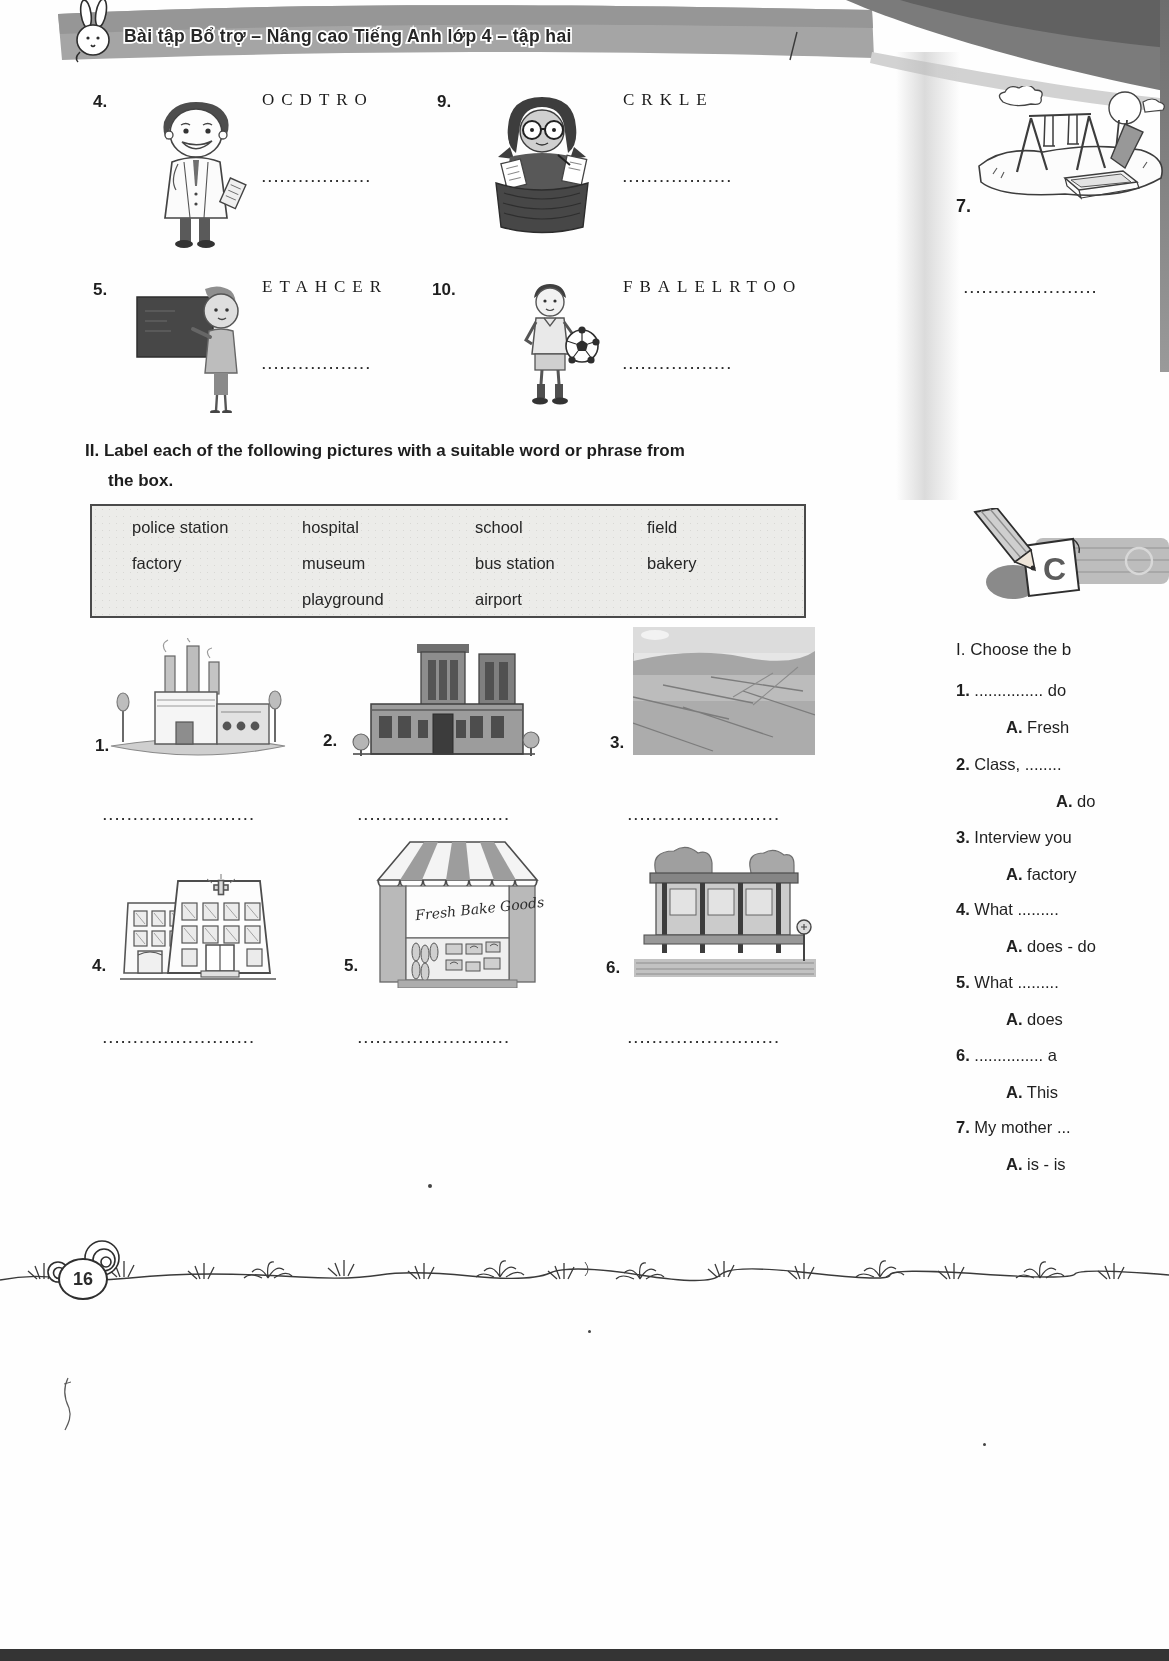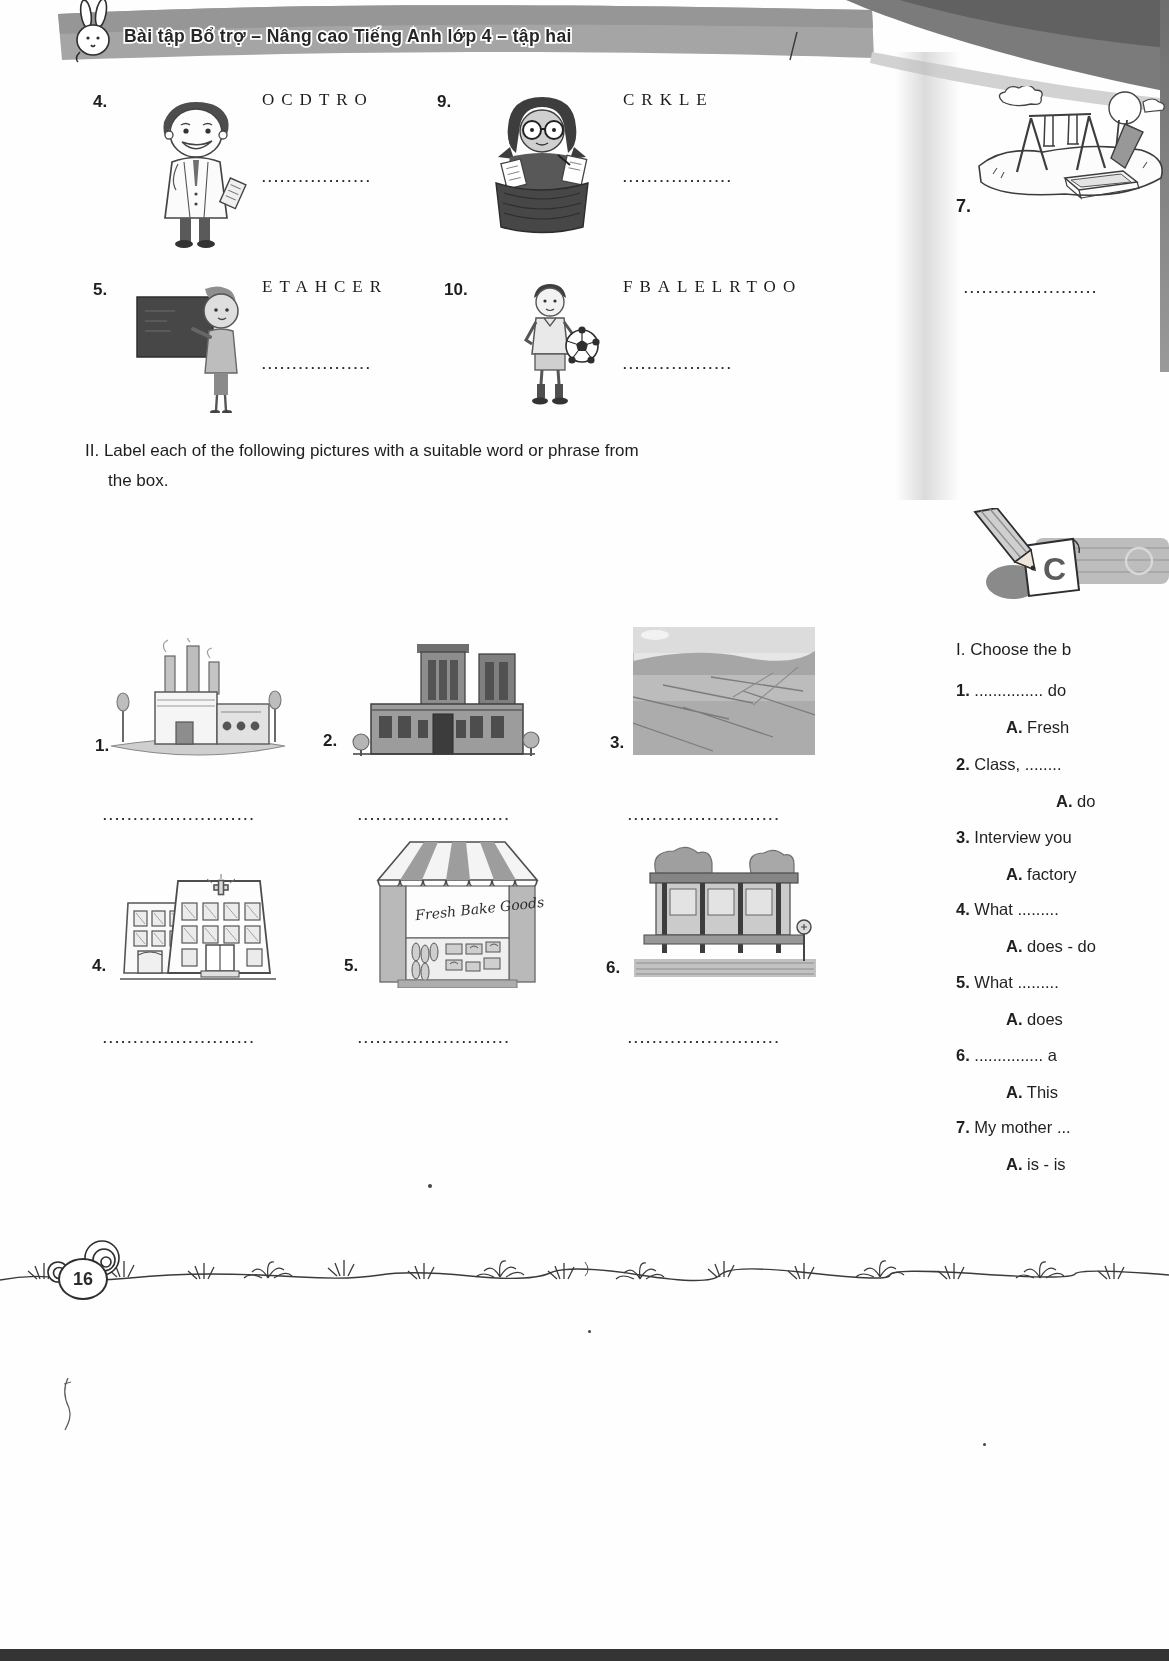--- a/index.html
+++ b/index.html
@@ -2,21 +2,21 @@
 <html><head>
 <meta charset="utf-8">
 <style>
   html,body{margin:0;padding:0;background:#ffffff;}
   .page{position:relative;width:1169px;height:1661px;background:#fefefe;overflow:hidden;
         font-family:"Liberation Sans", sans-serif;color:#222;}
   .abs{position:absolute;}
   .num{position:absolute;font-weight:bold;font-size:17px;color:#1f1f1f;}
   .scr{position:absolute;font-size:17px;letter-spacing:7px;color:#1b1b1b;font-family:Liberation Serif, serif;}
   .dots{position:absolute;font-size:13px;font-weight:bold;letter-spacing:2.5px;color:#2b2b2b;white-space:nowrap;}
-  .h2line{position:absolute;font-weight:normal;font-size:17px;color:#1d1d1d;white-space:nowrap;}
+  .h2line{position:absolute;font-weight:bold;font-size:17px;color:#1d1d1d;white-space:nowrap;}
   .wordbox{position:absolute;left:90px;top:504px;width:712px;height:110px;
            border:2px solid #4a4a4a;background:#ecece9;
            background-image:radial-gradient(#d8d8d4 9%, transparent 10%);background-size:7px 7px;}
   .wb-word{position:absolute;font-size:16.5px;color:#262626;white-space:nowrap;}
   .rq{position:absolute;font-size:16.5px;color:#1f1f1f;white-space:nowrap;}
   .rq .n{font-weight:bold;}
   .scanband{position:absolute;left:896px;top:52px;width:64px;height:448px;
             background:linear-gradient(90deg, rgba(200,200,200,0) 0%, rgba(190,190,190,.55) 45%, rgba(205,205,205,.45) 65%, rgba(220,220,220,0) 100%);}
   .edgestrip{position:absolute;left:1160px;top:0;width:9px;height:372px;
              background:linear-gradient(180deg,#6d6d6d,#9a9a9a);}
@@ -126,21 +126,21 @@
     <path d="M74,48 Q86,44 98,48 L102,90 L70,90 Z" fill="#bdbdbd" stroke="#666" stroke-width="1.4"></path>
     <path d="M75,54 L58,46" stroke="#666" stroke-width="4" stroke-linecap="round"></path>
     <rect x="79" y="90" width="14" height="22" fill="#8a8a8a"></rect>
     <path d="M82,112 L81,128 M90,112 L91,128" stroke="#555" stroke-width="2.4"></path>
     <ellipse cx="80" cy="129" rx="5" ry="2" fill="#444"></ellipse>
       <ellipse cx="92" cy="129" rx="5" ry="2" fill="#444"></ellipse>
   </svg>
   <span class="scr" style="left:262px;top:277px">ETAHCER</span>
   <span class="dots" style="left:262px;top:357px">..................</span>
 
-  <span class="num" style="left:444px;top:280px">10.</span>
+  <span class="num" style="left:432px;top:280px">10.</span>
 
   <svg class="abs" style="left:498px;top:282px" width="115" height="130" viewBox="0 0 115 130">
     <path d="M36,16 Q38,2 52,2 Q66,2 68,16 Q60,10 52,11 Q44,10 36,16 Z" fill="#3f3f3f"></path>
     <circle cx="52" cy="20" r="14" fill="#f2f2f2" stroke="#555" stroke-width="1.4"></circle>
     <circle cx="47" cy="19" r="1.6" fill="#333"></circle>
       <circle cx="57" cy="19" r="1.6" fill="#333"></circle>
     <path d="M48,27 q4,3 8,0" stroke="#444" fill="none" stroke-width="1.2"></path>
     <path d="M38,36 L66,36 L70,72 L34,72 Z" fill="#e9e9e9" stroke="#555" stroke-width="1.5"></path>
     <path d="M46,36 L52,44 L58,36" fill="none" stroke="#555" stroke-width="1.3"></path>
     <path d="M38,40 L28,58 L34,62" fill="none" stroke="#555" stroke-width="3"></path>
@@ -158,20 +158,32 @@
       <circle cx="98" cy="60" r="3.6" fill="#2e2e2e"></circle>
     <circle cx="93" cy="78" r="3.6" fill="#2e2e2e"></circle>
       <circle cx="74" cy="78" r="3.6" fill="#2e2e2e"></circle>
   </svg>
   <span class="scr" style="left:623px;top:277px">FBALELRTOO</span>
   <span class="dots" style="left:623px;top:357px">..................</span>
 
   <span class="h2line" style="left:85px;top:441px">II. Label each of the following pictures with a suitable word or phrase from</span>
   <span class="h2line" style="left:108px;top:471px">the box.</span>
 
+  <div class="wordbox">
+    <span class="wb-word" style="left:40px;top:12px">police station</span>
+    <span class="wb-word" style="left:210px;top:12px">hospital</span>
+    <span class="wb-word" style="left:383px;top:12px">school</span>
+    <span class="wb-word" style="left:555px;top:12px">field</span>
+    <span class="wb-word" style="left:40px;top:48px">factory</span>
+    <span class="wb-word" style="left:210px;top:48px">museum</span>
+    <span class="wb-word" style="left:383px;top:48px">bus station</span>
+    <span class="wb-word" style="left:555px;top:48px">bakery</span>
+    <span class="wb-word" style="left:210px;top:84px">playground</span>
+    <span class="wb-word" style="left:383px;top:84px">airport</span>
+  </div>
 
   <span class="num" style="left:95px;top:736px">1.</span>
   <svg class="abs" style="left:103px;top:638px" width="190" height="125" viewBox="0 0 190 125">
     <path d="M8,108 Q95,94 182,108 Q95,126 8,108 Z" fill="#cfcfcf" stroke="#8a8a8a" stroke-width="1.2"></path>
     <rect x="62" y="18" width="10" height="38" fill="#c4c4c4" stroke="#666" stroke-width="1.2"></rect>
     <rect x="84" y="8" width="12" height="48" fill="#bdbdbd" stroke="#666" stroke-width="1.2"></rect>
     <rect x="106" y="24" width="10" height="32" fill="#c4c4c4" stroke="#666" stroke-width="1.2"></rect>
     <path d="M63,14 q-6,-8 2,-12 M87,4 q-6,-6 2,-8 M107,20 q-6,-8 2,-10" stroke="#9a9a9a" fill="none" stroke-width="1.2"></path>
     <rect x="52" y="54" width="62" height="52" fill="#f5f5f5" stroke="#5a5a5a" stroke-width="1.5"></rect>
     <path d="M54,62 h58 M54,68 h58" stroke="#9a9a9a" stroke-width="1"></path>

